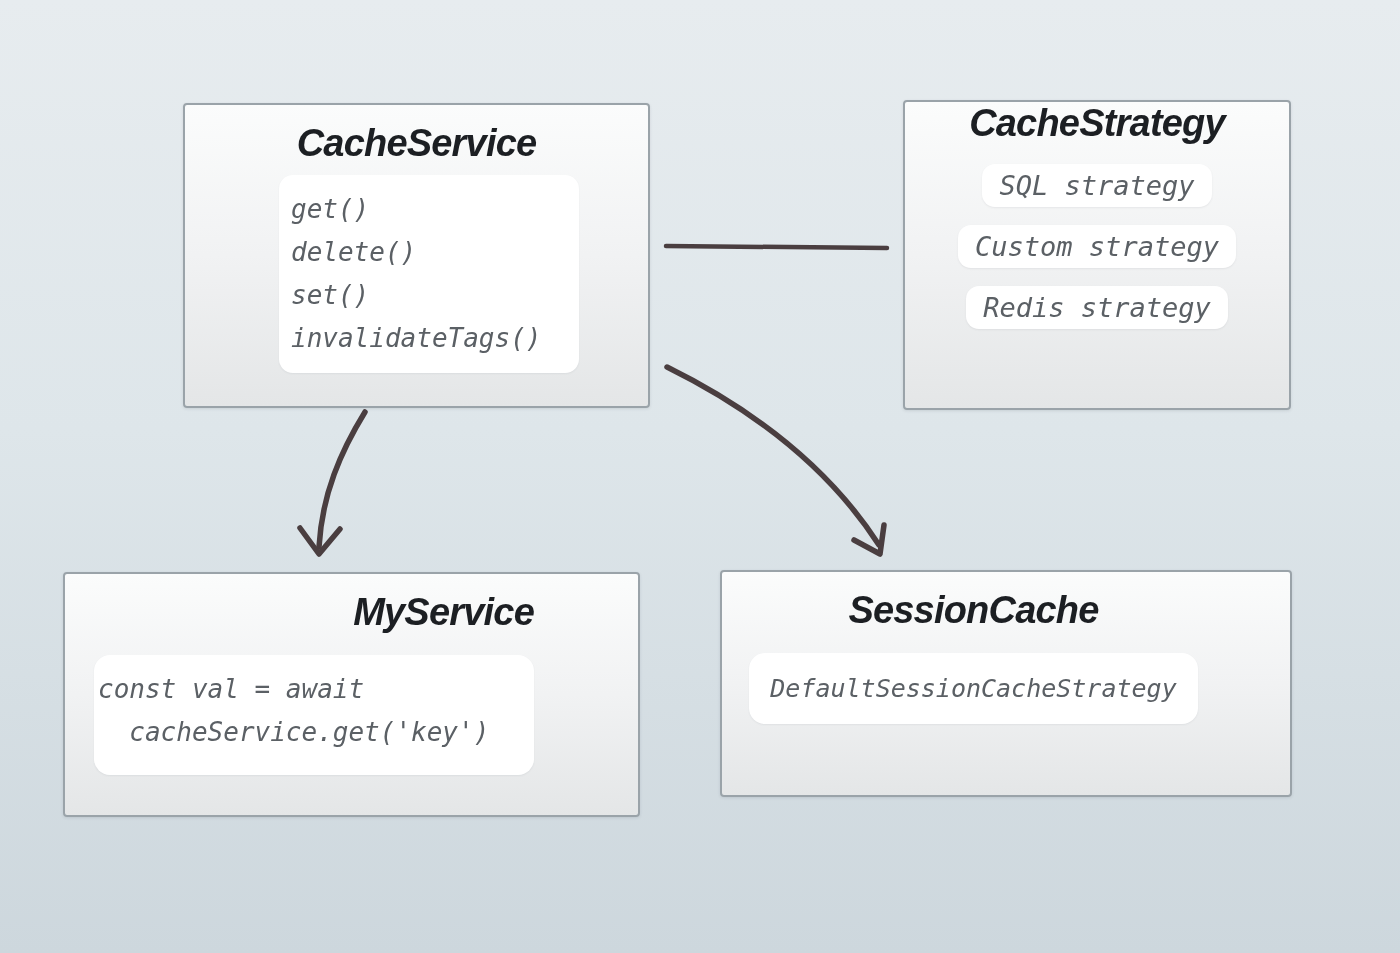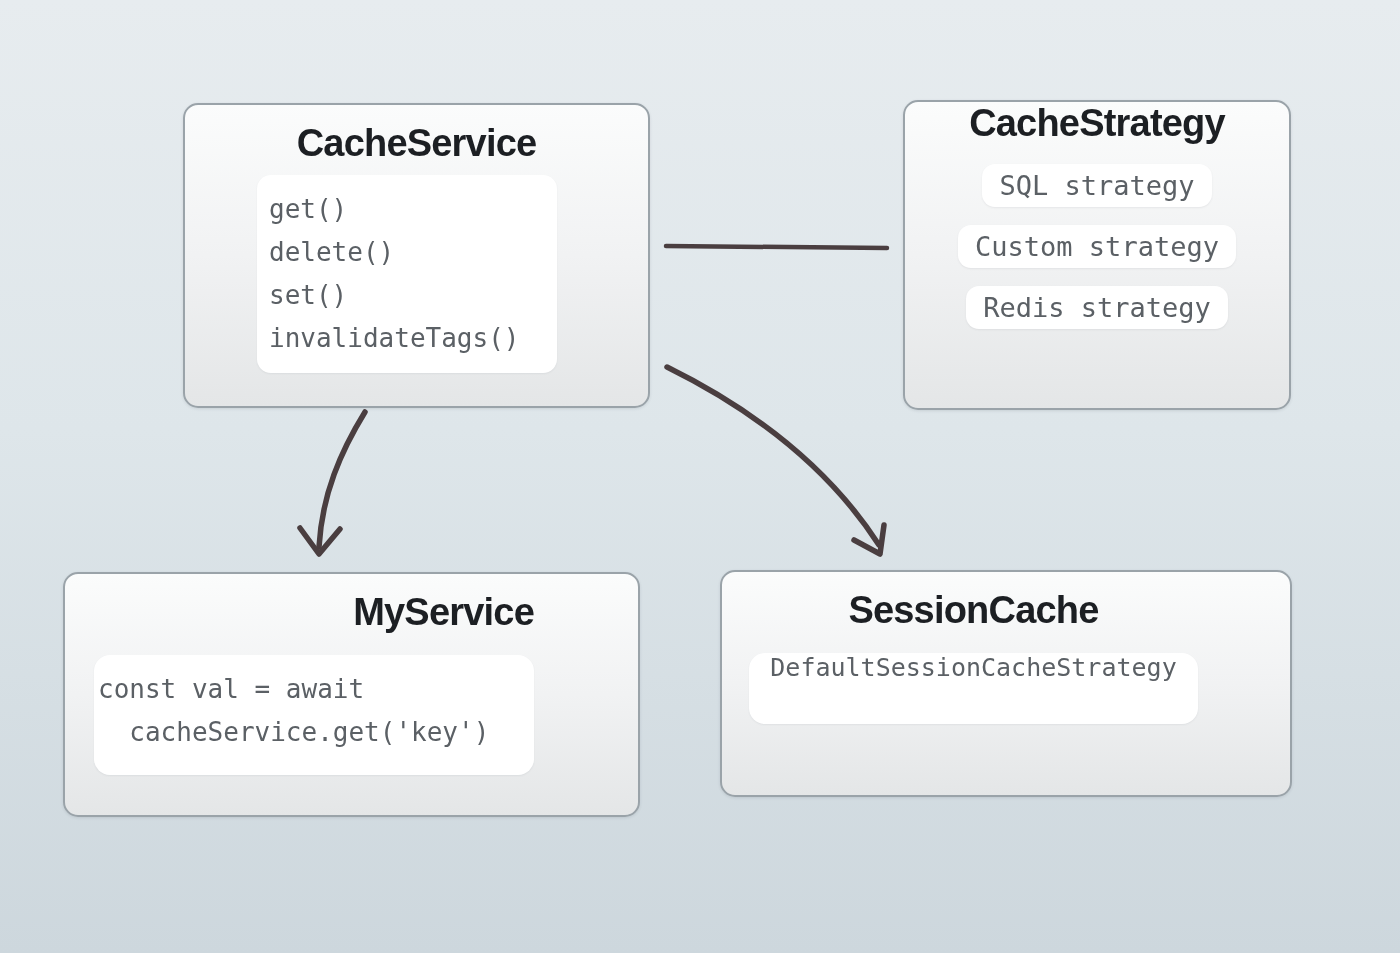--- a/index.html
+++ b/index.html
@@ -17,24 +17,25 @@
     left: 0; top: 0;
     width: 1400px; height: 953px;
     z-index: 0;
     pointer-events: none;
   }
 
   .node {
     position: absolute;
     box-sizing: border-box;
     border: 2px solid #9aa3a9;
-    border-radius: 15px;
+    border-radius: 4px;
     background: linear-gradient(180deg, #fbfcfc 0%, #f1f2f3 50%, #e4e6e7 100%);
     box-shadow: 0 1px 3px rgba(50, 60, 70, 0.12);
     z-index: 1;
+    font-style: italic;
   }
 
   #node-cache-service  { left: 183px; top: 103px; width: 467px; height: 305px; }
   #node-cache-strategy { left: 903px; top: 100px; width: 388px; height: 310px; }
   #node-my-service     { left:  63px; top: 572px; width: 577px; height: 245px; }
   #node-session-cache  { left: 720px; top: 570px; width: 572px; height: 227px; }
 
   .node-title {
     text-align: center;
     font-weight: bold;
@@ -54,21 +55,21 @@
   }
 
   .panel {
     background: #ffffff;
     box-shadow: 0 1px 2px rgba(60, 70, 80, 0.07);
     box-sizing: border-box;
   }
 
   #cache-service-panel {
     position: absolute;
-    left: 72px; top: 70px;
+    left: 94px; top: 70px;
     width: 300px; height: 198px;
     border-radius: 14px;
     padding: 13px 0 0 12px;
   }
   #cache-service-panel .code-line {
     font-size: 26px;
     line-height: 43px;
   }
 
   .pill-list {
@@ -102,20 +103,21 @@
     font-size: 26px;
     line-height: 43px;
   }
 
   #session-cache-panel {
     position: absolute;
     left: 0; top: 81px;
     width: 449px; height: 71px;
     border-radius: 16px;
     display: flex;
+    align-items: center;
     justify-content: center;
   }
   #session-cache-panel .code-line {
     font-size: 25px;
   }
 </style>
 </head>
 <body>
 
 <svg class="edges-layer" viewBox="0 0 1400 953" xmlns="http://www.w3.org/2000/svg">

